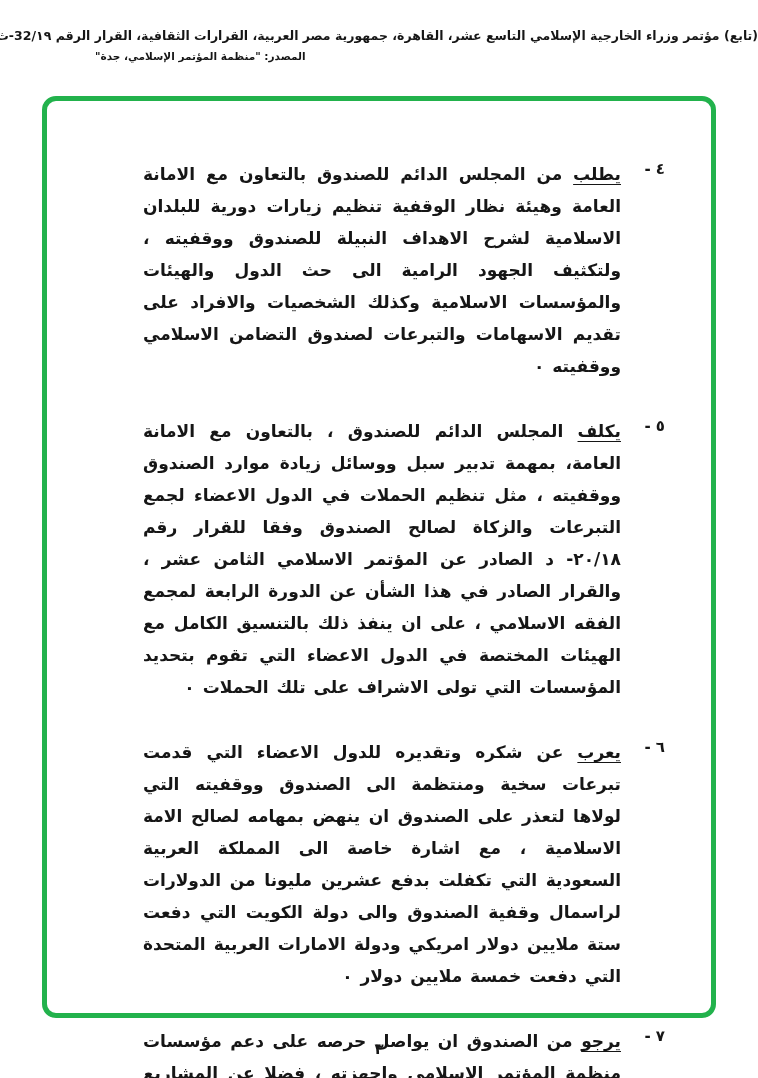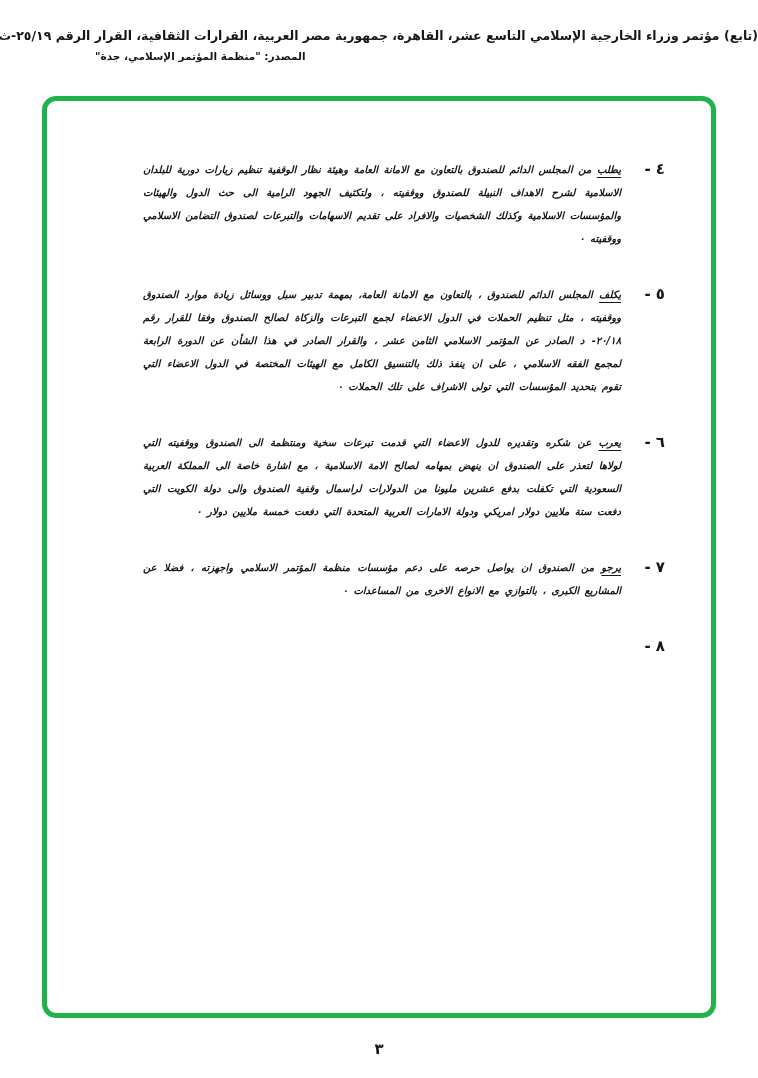--- a/index.html
+++ b/index.html
@@ -59,46 +59,45 @@
     flex: 0 0 44px;
     width: 44px;
     font-size: 15px;
     font-weight: bold;
     line-height: 23px;
     white-space: nowrap;
   }
   .body {
     flex: 1;
     margin: 0 0 0 96px;
-    font-size: 10px;
+    font-size: 17px;
     font-weight: bold;
-    line-height: 23px;
+    line-height: 32px;
     text-align: justify;
     word-spacing: 2px;
-    font-style: italic;
   }
   .kw {
     text-decoration: underline;
     text-underline-offset: 4px;
   }
   .pageno {
     position: absolute;
     left: 0;
     right: 0;
     bottom: 20px;
     text-align: center;
     font-size: 15px;
     font-weight: bold;
   }
 </style>
 </head>
 <body>
 
 <div class="header">
-  <div class="h1">(تابع) مؤتمر وزراء الخارجية الإسلامي التاسع عشر، القاهرة، جمهورية مصر العربية، القرارات الثقافية، القرار الرقم ٢٥/١٩-ث</div>
+  <div class="h1">(تابع) مؤتمر وزراء الخارجية الإسلامي التاسع عشر، القاهرة، جمهورية مصر العربية، القرارات الثقافية، القرار الرقم 32/١٩-ث</div>
   <div class="h2">المصدر:  "منظمة المؤتمر الإسلامي، جدة"</div>
 </div>
 
 <div class="frame" style="border-color: rgb(34, 178, 76);">
   <div class="content">
       <div class="item">
         <div class="num">٤ -</div>
         <p class="body"><span class="kw">يطلب</span> من المجلس الدائم للصندوق بالتعاون مع الامانة العامة وهيئة نظار الوقفية تنظيم زيارات دورية للبلدان الاسلامية لشرح الاهداف النبيلة للصندوق ووقفيته ، ولتكثيف الجهود الرامية الى حث الدول والهيئات والمؤسسات الاسلامية وكذلك الشخصيات والافراد على تقديم الاسهامات والتبرعات لصندوق التضامن الاسلامي ووقفيته ٠</p>
       </div>
       <div class="item">

